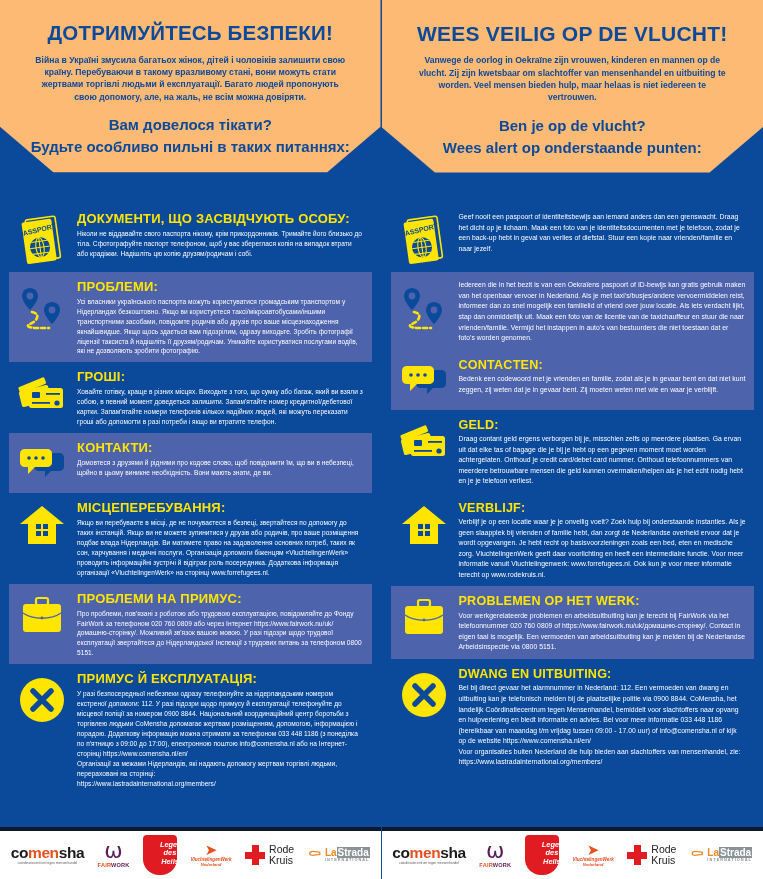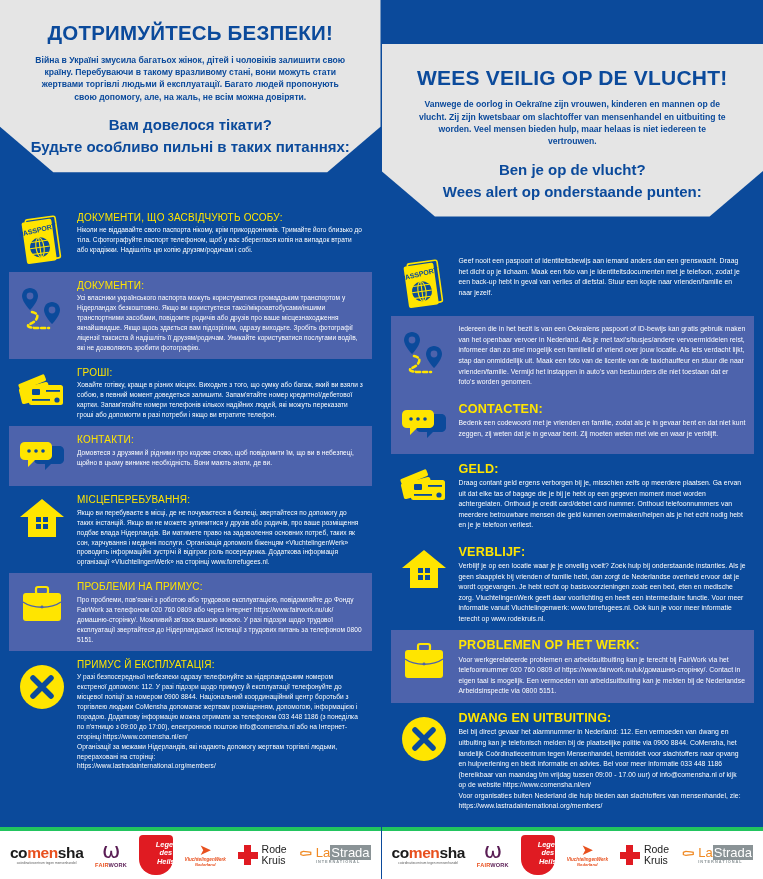--- a/index.html
+++ b/index.html
@@ -21,31 +21,30 @@
     height: 879px;
     background: #0b4a9b;
     overflow: hidden;
   }
   .panel.left { border-right: 1px solid #0b4a9b; }
 
   
   .banner {
     position: relative;
     width: 100%;
-    background: #e5e5e5;
+    background: #fdba74;
     padding: 22px 26px 40px 26px;
     text-align: center;
     clip-path: polygon(0 0, 100% 0, 100% 78%, 82% 78%, 50% 100%, 18% 78%, 0 78%);
   }
   .panel.left .banner {
     clip-path: polygon(0 0, 100% 0, 100% 64%, 86% 87%, 14% 87%, 0 64%);
   }
   .panel.right .banner {
     clip-path: polygon(0 0, 100% 0, 100% 64%, 86% 87%, 14% 87%, 0 64%);
-    margin-top: 44px;
   }
   .banner h1 {
     font-size: 20.5px;
     font-weight: bold;
     color: #0b4a9b;
     letter-spacing: 0.2px;
     margin-bottom: 9px;
     line-height: 1.1;
   }
   .panel.right .banner h1 { font-size: 21px; }
@@ -84,37 +83,37 @@
   }
   .section .body { flex: 1 1 auto; padding-top: 2px; }
   .section h2 {
     color: #ffe500;
     font-size: 12.6px;
     font-weight: bold;
     letter-spacing: 0.2px;
     margin-bottom: 2px;
     line-height: 1.15;
   }
-  .panel.left .section h2 { font-weight: normal; font-size: 10px; }
+  .panel.left .section h2 { font-weight: bold; font-size: 13px; }
   .section p {
     color: #ffffff;
     font-size: 6.55px;
     line-height: 1.52;
     letter-spacing: 0.05px;
   }
   .panel.right .section p { font-size: 6.8px; line-height: 1.55; }
 
   
   .footer {
     position: absolute;
     left: 0; bottom: 0;
     width: 100%;
     height: 52px;
     background: #ffffff;
-    border-top: 4px solid #22c55e;
+    border-top: 4px solid #0f172a;
     display: flex;
     align-items: center;
     justify-content: space-around;
     padding: 2px 4px;
   }
   .logo { display: flex; align-items: center; justify-content: center; }
 
   .lg-comensha { flex-direction: column; line-height: 1; }
   .lg-comensha .word { font-size: 15.5px; font-weight: bold; letter-spacing: -0.4px; color: #1b1b1b; }
   .lg-comensha .word .m { color: #e8501e; }
@@ -151,21 +150,21 @@
   .lg-rode .cross:before, .lg-rode .cross:after {
     content: ""; position: absolute; background: #e01b22;
   }
   .lg-rode .cross:before { left: 6.5px; top: 0; width: 7px; height: 20px; }
   .lg-rode .cross:after { top: 6.5px; left: 0; height: 7px; width: 20px; }
   .lg-rode .txt { font-size: 10.5px; color: #222; line-height: 1.05; }
 
   .lg-lastrada { gap: 3px; }
   .lg-lastrada .mark { font-size: 17px; color: #f08a24; line-height: 0.8; }
   .lg-lastrada .stack { line-height: 1.05; }
-  .lg-lastrada .l1 { font-size: 13px; font-weight: normal; color: #f08a24; }
+  .lg-lastrada .l1 { font-size: 10px; font-weight: bold; color: #f08a24; }
   .lg-lastrada .l1 .b { background: #8a9396; color: #fff; padding: 0 1px; }
   .lg-lastrada .l2 { font-size: 3.9px; font-weight: bold; letter-spacing: 1px; color: #8a9396; }
 
   svg { display: block; }
 </style>
 </head>
 <body>
 
 <div class="poster">
 
@@ -208,21 +207,21 @@
         <div class="icon">
           <svg width="52" height="52" viewBox="0 0 52 52">
             <path d="M14 6c-4.4 0-8 3.6-8 8 0 6 8 14 8 14s8-8 8-14c0-4.4-3.6-8-8-8z" fill="#0b4a9b"></path>
             <circle cx="14" cy="14" r="3.4" fill="#4d63ac"></circle>
             <path d="M36 20c-4.4 0-8 3.6-8 8 0 6 8 14 8 14s8-8 8-14c0-4.4-3.6-8-8-8z" fill="#0b4a9b"></path>
             <circle cx="36" cy="28" r="3.4" fill="#4d63ac"></circle>
             <path d="M16 30 C 26 32, 20 40, 14 42 C 10 43, 12 46, 20 46 L 33 46" fill="none" stroke="#ffe500" stroke-width="2.6" stroke-dasharray="4 3" stroke-linecap="round"></path>
           </svg>
         </div>
         <div class="body">
-          <h2>ДОКУМЕНТИ:</h2>
+          <h2>ПРОБЛЕМИ:</h2>
           <p>Усі власники українського паспорта можуть користуватися громадським транспортом у Нідерландах безкоштовно. Якщо ви користуєтеся таксі/мікроавтобусами/іншими транспортними засобами, повідомте родичів або друзів про ваше місцезнаходження якнайшвидше. Якщо щось здається вам підозрілим, одразу виходьте. Зробіть фотографії ліцензії таксиста й надішліть її друзям/родичам. Уникайте користуватися послугами водіїв, які не дозволяють зробити фотографію.</p>
         </div>
       </div>
 
       <div class="section">
         <div class="icon">
           <svg width="52" height="44" viewBox="0 0 52 44">
             <rect x="2" y="10" width="28" height="7" rx="1.5" fill="#ffe500" transform="rotate(-22 16 13)"></rect>
             <rect x="4" y="16" width="30" height="16" rx="2" fill="#ffe500" transform="rotate(-14 19 24)"></rect>
             <rect x="13" y="16" width="34" height="20" rx="2.5" fill="#ffe500"></rect>

